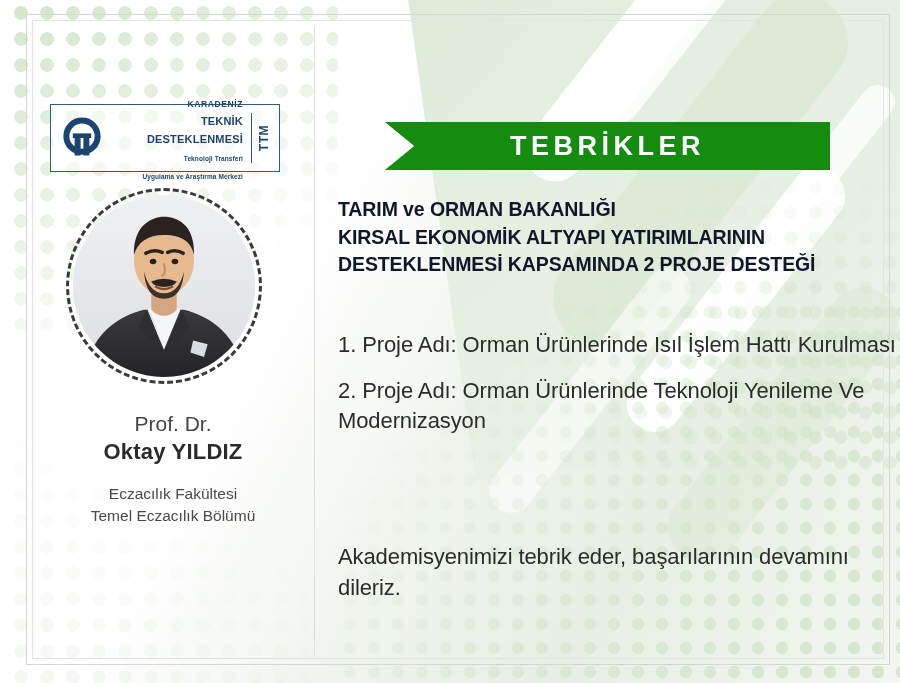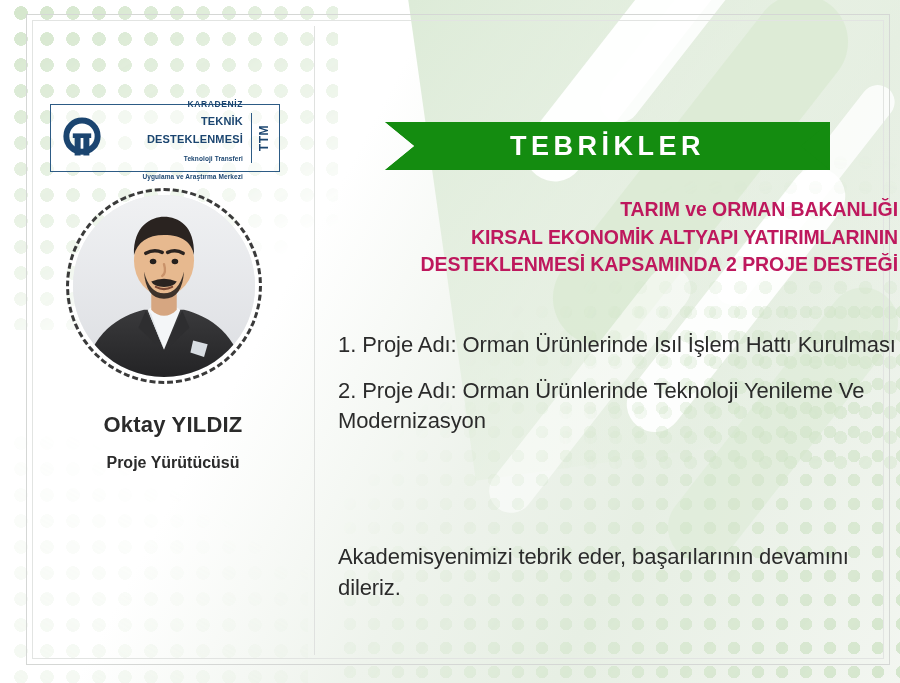--- a/index.html
+++ b/index.html
@@ -259,22 +259,22 @@
     color: #ffffff;
     font-size: 27px;
     font-weight: 700;
     letter-spacing: 4.5px;
   }
 
   .headline {
     position: absolute;
     left: 0; top: 196px;
     width: 560px;
-    text-align: right;
-    color: #be185d;
+    text-align: left;
+    color: #0f172a;
   }
   .headline .hl {
     font-size: 19.5px;
     font-weight: 700;
     line-height: 1.42;
     letter-spacing: -.1px;
   }
   .headline .hl.first { font-size: 19.5px; }
 
   .projects {
@@ -392,22 +392,26 @@
           <path d="M86 95 q14 -6 28 0 q-3 6 -14 6 q-11 0 -14 -6 z" fill="#2a2320"></path>
           <path d="M78 84 q2 30 22 30 q20 0 22 -30 q-6 24 -22 24 q-16 0 -22 -24 z" fill="#2a2320" opacity=".9"></path>
 
           <path d="M91 101 q9 5 18 0" stroke="#7d4a35" stroke-width="2.4" fill="none" stroke-linecap="round"></path>
         </svg>
       </div>
       <div class="portrait-ring"></div>
     </div>
 
     <div class="person">
+      <div class="title-line">Prof. Dr.</div>
       <div class="name-line">Oktay YILDIZ</div>
-      <div class="role">Proje Yürütücüsü</div>
+      <div class="dept">
+        <div>Eczacılık Fakültesi</div>
+        <div>Temel Eczacılık Bölümü</div>
+      </div>
     </div>
 
   </div>
 
   <div class="right-col">
 
     <div class="ribbon">
       <div class="ribbon-inner">
         <span class="ribbon-label">TEBRİKLER</span>
       </div>

